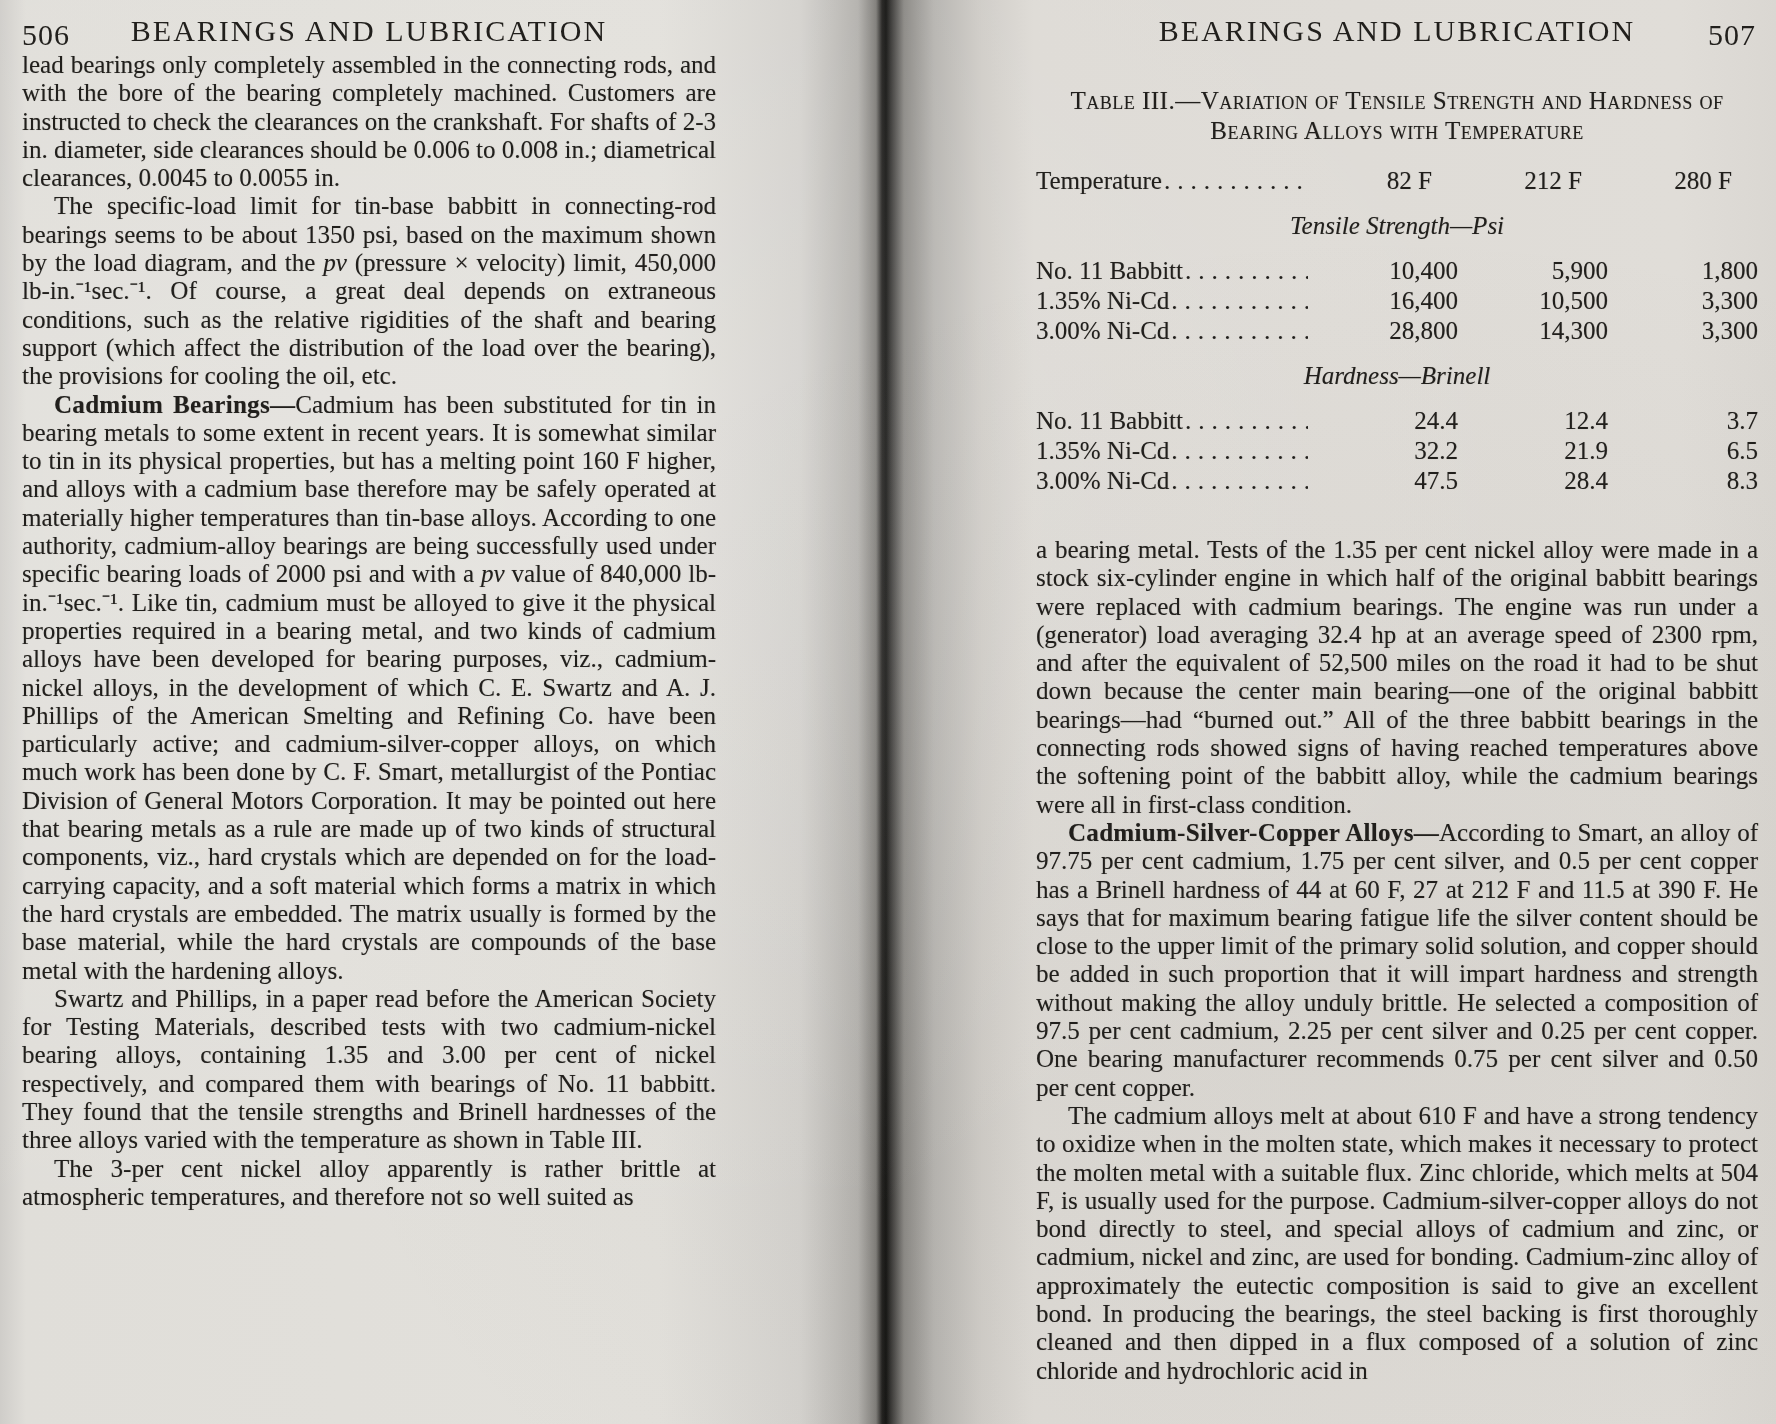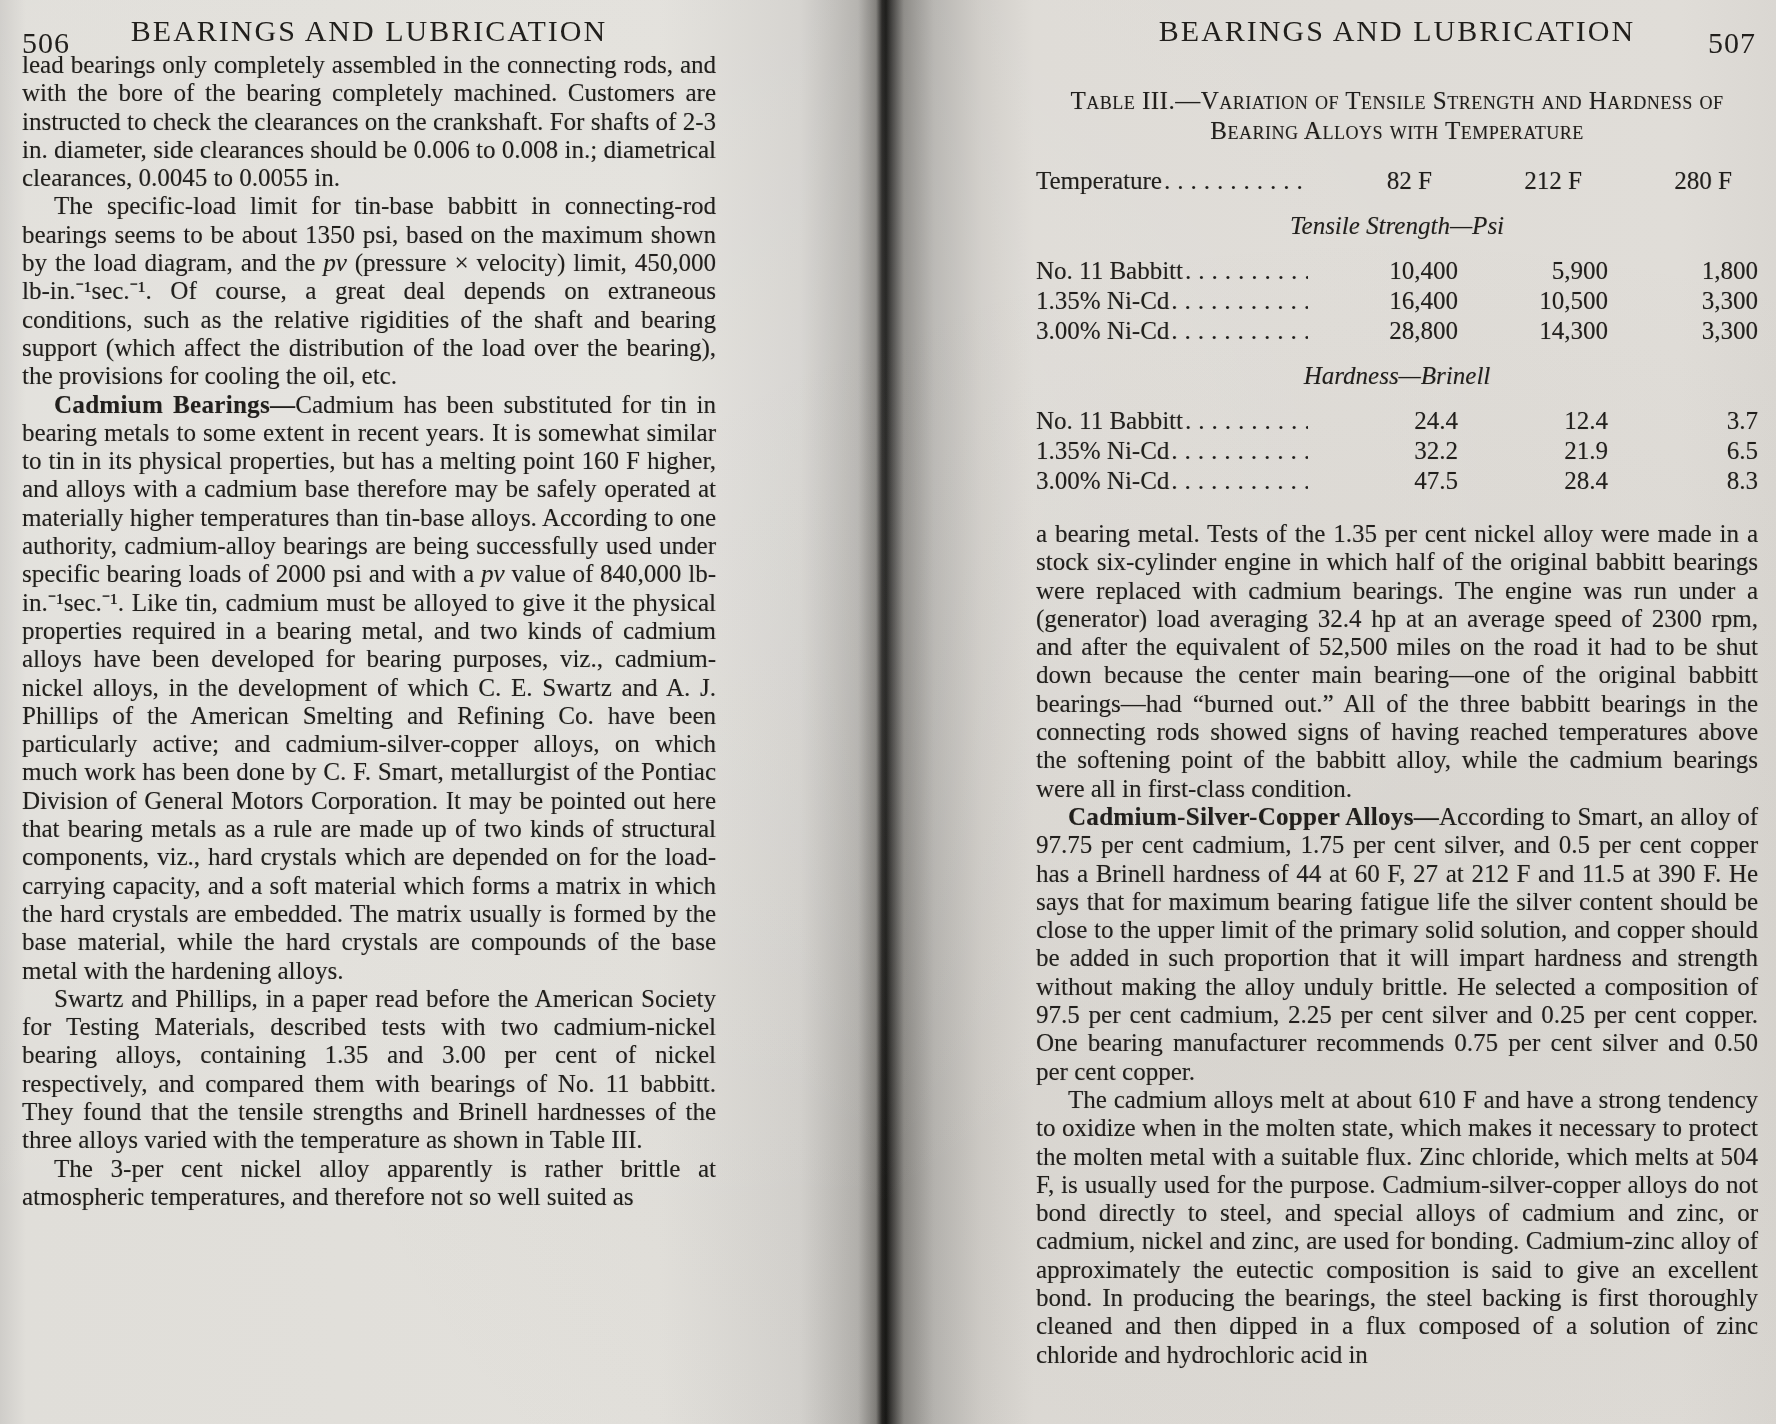--- a/index.html
+++ b/index.html
@@ -17,21 +17,21 @@
         #b3b1ad 858px, #7f7d79 876px, #232220 882px, #151513 886px,
         #393836 891px, #8b8985 904px, #b6b4b0 934px, #d0cdc8 982px,
         #dedbd6 1034px, #e0ddd8 1680px, #dad7d2 1776px);
   }
   .page { position:absolute; top:14px; }
   .page-left  { left:22px;   width:694px; }
   .page-right { left:1036px; width:722px; }
 
   .page-header { position:relative; height:36px; font-size:30px; letter-spacing:2px; }
   .running-title { display:block; text-align:center; white-space:nowrap; }
-  .page-num { position:absolute; top:12px; font-size:30px; letter-spacing:1px; }
+  .page-num { position:absolute; top:4px; font-size:30px; letter-spacing:1px; }
   .page-left  .page-num { left:0; }
   .page-right .page-num { right:2px; }
 
   .body-text { text-align:justify; }
   .body-text p {
     margin:0;
     font-size:25px;
     line-height:28.3px;
     text-align:justify;
     text-shadow:0.3px 0.3px 0.7px rgba(35,33,30,0.35);
@@ -45,21 +45,21 @@
   .tbl { margin-top:36px; font-size:25px; text-shadow:0.3px 0.3px 0.7px rgba(35,33,30,0.35); }
   .tbl-title { text-align:center; font-variant:small-caps; line-height:30px; letter-spacing:0.5px; }
   .tbl-head { margin-top:20px; }
   .tbl-row { display:flex; align-items:flex-start; line-height:30px; }
   .tbl-label { white-space:nowrap; }
   .tbl-leader { flex:1; overflow:hidden; white-space:nowrap; letter-spacing:7px; padding:0 6px 0 2px; }
   .tbl-val { width:150px; text-align:right; white-space:nowrap; flex:none; }
   .tbl-head .tbl-val { width:124px; margin-right:26px; }
   .tbl-sec { text-align:center; font-style:italic; margin:16px 0 12px; }
   .tbl-body { margin-top:16px; }
-  .rp-body { margin-top:24px; }
+  .rp-body { margin-top:40px; }
 </style>
 </head>
 <body>
 
 <div class="book">
 
   <div class="page page-left">
     <div class="page-header">
       <span class="page-num">506</span>
       <span class="running-title">BEARINGS AND LUBRICATION</span>

